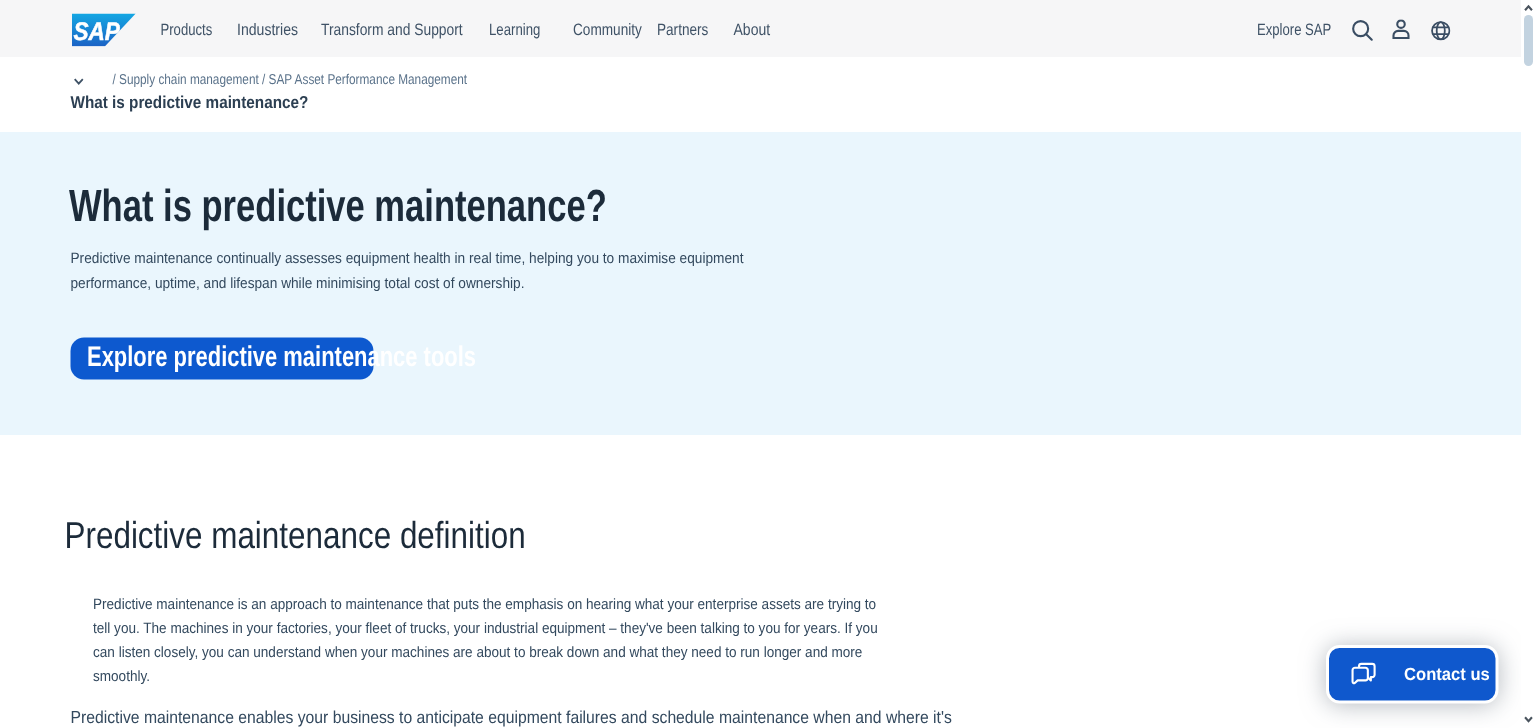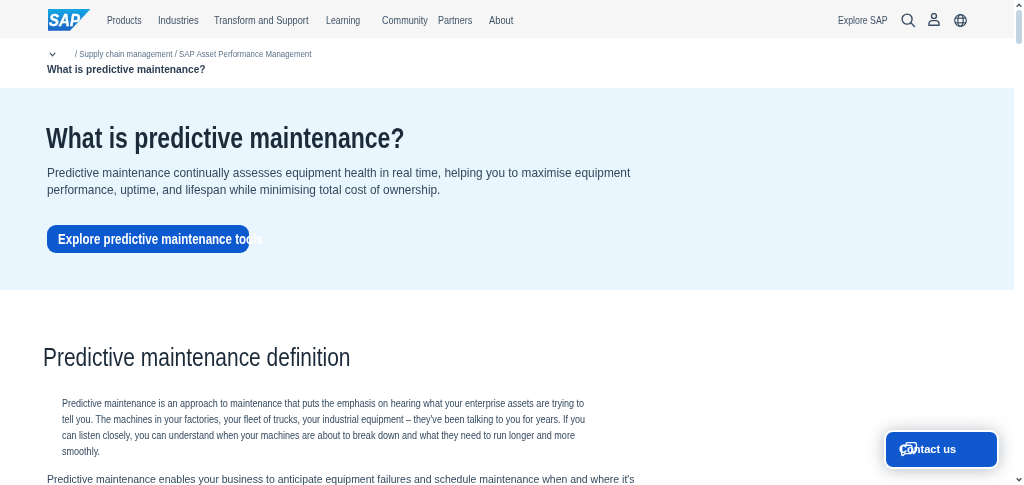--- a/index.html
+++ b/index.html
@@ -8,21 +8,21 @@
   .abs { position:absolute; }
   .sx { display:inline-block; transform-origin:left top; white-space:pre; }
 
   .navbg { left:0; top:0; width:1014px; height:38px; background:#f6f6f7; }
   .herobg { left:0; top:88px; width:1014px; height:202px; background:#eaf6fd; }
 
   .navitem { top:12.8px; font-size:11px; color:#3f5266; line-height:14px;text-align:center; }
   .crumb { font-size:9.5px; color:#5b738b; line-height:12px; }
 
   .cta { left:46.5px; top:225px; width:202px; height:27.6px; background:#0d59cf; border-radius:9px; }
-  .ctatext { left:57.7px; top:231.2px; font-size:15px; font-weight:bold; color:#fff; line-height:15px; }
+  .ctatext { left:57.7px; top:231.2px; font-size:19px; font-weight:bold; color:#fff; line-height:15px; }
 
   .contact { left:884px; top:429.8px; width:115px; height:39px; background:#0f58cd;
     border:2.2px solid #fff; border-radius:9px;
     box-shadow:0 1px 16px rgba(120,130,140,0.55); }
 
   .sbar { left:1014px; top:0; width:10px; height:485px; background:#fff; }
   .thumb { left:1015.5px; top:10px; width:6px; height:34px; background:#c3d3e0; border-radius:3px; }
 </style>
 </head>
 <body>
@@ -67,41 +67,41 @@
 <svg class="abs" style="left:48.8px; top:51.9px" width="7" height="5" viewBox="0 0 7 5" fill="none" stroke="#3f5266" stroke-width="1.2">
   <polyline points="0.8,0.8 3.5,3.8 6.2,0.8"></polyline>
 </svg>
 <div class="abs crumb" style="left:75px; top:47.5px"><span class="sx" style="transform:scaleX(0.828)">/ Supply chain management / SAP Asset Performance Management</span></div>
 <div class="abs" style="left:46.5px; top:62px; font-size:11.5px; font-weight:bold; color:#2c3f52; line-height:14px">
   <span class="sx" style="transform:scaleX(0.886)">What is predictive maintenance?</span></div>
 
 <div class="abs" style="left:46.1px; top:119.8px; font-size:30px; font-weight:bold; color:#1c2b3a; line-height:36px">
   <span class="sx" style="transform:scaleX(0.768)">What is predictive maintenance?</span></div>
 
-<div class="abs" style="left:47px; top:163.5px; font-size:13px; color:#33495e; line-height:17.3px">
+<div class="abs" style="left:47px; top:163.5px; font-size:10px; color:#33495e; line-height:17.3px">
   <span class="sx" style="transform:scaleX(0.912)">Predictive maintenance continually assesses equipment health in real time, helping you to maximise equipment<br>performance, uptime, and lifespan while minimising total cost of ownership.</span></div>
 
 <div class="abs cta"></div>
 <div class="abs ctatext"><span class="sx" style="transform:scaleX(0.770)">Explore predictive maintenance tools</span></div>
 
 <div class="abs" style="left:43.4px; top:341.8px; font-size:25px; font-weight:normal; color:#1c2b3a; line-height:30px">
   <span class="sx" style="transform:scaleX(0.838)">Predictive maintenance definition</span></div>
 
 <div class="abs" style="left:62px; top:395.5px; font-size:10px; color:#33495e; line-height:16.1px">
   <span class="sx" style="transform:scaleX(0.904)">Predictive maintenance is an approach to maintenance that puts the emphasis on hearing what your enterprise assets are trying to<br>tell you. The machines in your factories, your fleet of trucks, your industrial equipment – they've been talking to you for years. If you<br>can listen closely, you can understand when your machines are about to break down and what they need to run longer and more<br>smoothly.</span></div>
 
 <div class="abs" style="left:46.8px; top:471.2px; font-size:11.6px; color:#33495e; line-height:16.1px">
   <span class="sx" style="transform:scaleX(0.904)">Predictive maintenance enables your business to anticipate equipment failures and schedule maintenance when and where it's</span></div>
 
 <div class="abs contact"></div>
 <svg class="abs" style="left:899.5px; top:440px" width="18" height="18" viewBox="0 0 18 18" fill="none" stroke="#fff" stroke-width="1.4">
   <path d="M6 5.2 v-1 a1.6 1.6 0 0 1 1.6-1.6 h7.2 a1.6 1.6 0 0 1 1.6 1.6 v5.6 a1.6 1.6 0 0 1-1.6 1.6 h-0.9 v2.3 l-2.4-2.3" stroke-linejoin="round" stroke-linecap="round"></path>
   <path d="M11.9 11.5 v-4.7 a1.6 1.6 0 0 0-1.6-1.6 h-7 a1.6 1.6 0 0 0-1.6 1.6 v7.6 c0 1 0.8 1.4 1.5 0.9 l1.9-1.7 h5.2 a1.6 1.6 0 0 0 1.6-1.6 z" fill="#0f58cd" stroke-linejoin="round"></path>
 </svg>
-<div class="abs" style="left:899px; top:441.8px; font-size:11.8px; font-weight:bold; color:#fff; line-height:14px">
+<div class="abs" style="left:936px; top:441.8px; font-size:11.8px; font-weight:bold; color:#fff; line-height:14px">
   <span class="sx" style="transform:scaleX(0.938)">Contact us</span></div>
 
 <div class="abs sbar"></div>
 <div class="abs thumb"></div>
 <svg class="abs" style="left:1016.3px; top:3.2px" width="6" height="5" viewBox="0 0 6 5" fill="none" stroke="#4a545e" stroke-width="1.4">
   <polyline points="0.7,3.8 3,1.2 5.3,3.8"></polyline>
 </svg>
 <svg class="abs" style="left:1016.4px; top:476.8px" width="6" height="5" viewBox="0 0 6 5" fill="none" stroke="#4a545e" stroke-width="1.4">
   <polyline points="0.7,1.2 3,3.8 5.3,1.2"></polyline>
 </svg>

